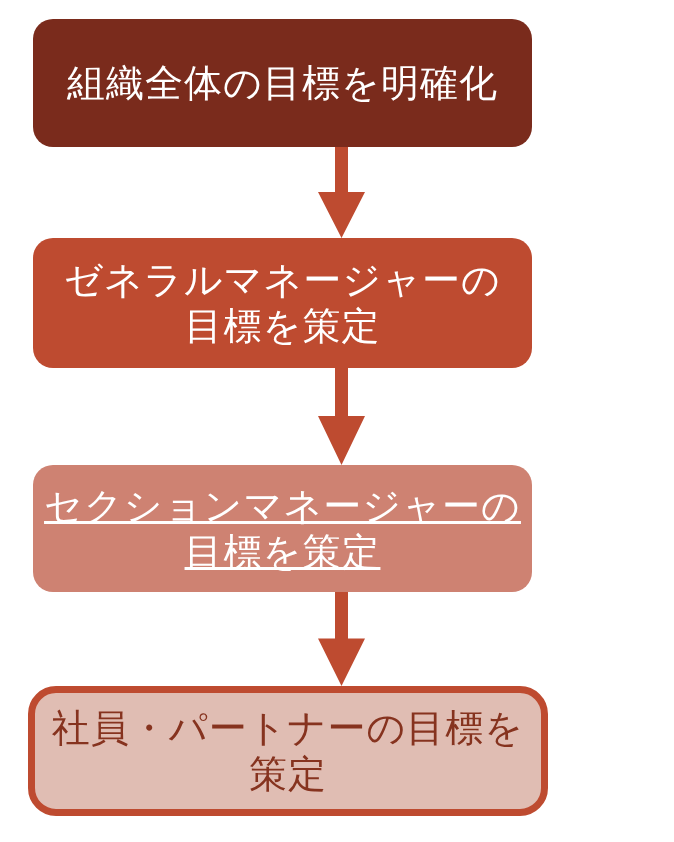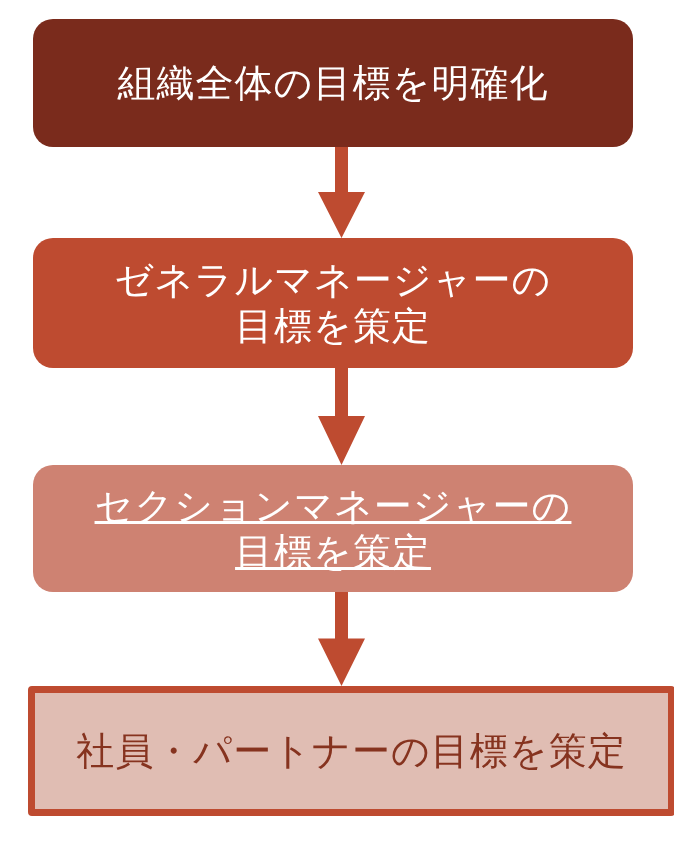--- a/index.html
+++ b/index.html
@@ -11,46 +11,46 @@
   .canvas {
     position: relative;
     width: 674px;
     height: 842px;
     background: #ffffff;
     overflow: hidden;
   }
   .node {
     position: absolute;
     left: 33px;
-    width: 600px;
+    width: 499px;
     border-radius: 20px;
     display: flex;
     flex-direction: column;
     align-items: center;
     justify-content: center;
     text-align: center;
     font-size: 38px;
     line-height: 46px;
     letter-spacing: 1px;
     box-sizing: border-box;
   }
   .node .line:empty { display: none; }
 
   .node-1 { top: 19px;  height: 128px; background: var(--step1-bg); color: var(--step1-text); }
   .node-2 { top: 238px; height: 130px; background: var(--step2-bg); color: var(--step2-text); justify-content: center; }
   .node-3 { top: 465px; height: 127px; background: var(--step3-bg); color: var(--step3-text); text-decoration: underline; }
   .node-4 {
     left: 28px;
     top: 686px;
-    width: 647px;
+    width: 520px;
     height: 130px;
     background: var(--step4-bg);
     color: var(--step4-text);
     border: 7px solid var(--accent);
-    border-radius: 4px;
+    border-radius: 28px;
   }
 
   .arrow {
     position: absolute;
     left: 318px;
     width: 47px;
     display: block;
   }
   .arrow-1 { top: 147px; height: 91px; }
   .arrow-2 { top: 368px; height: 97px; }

